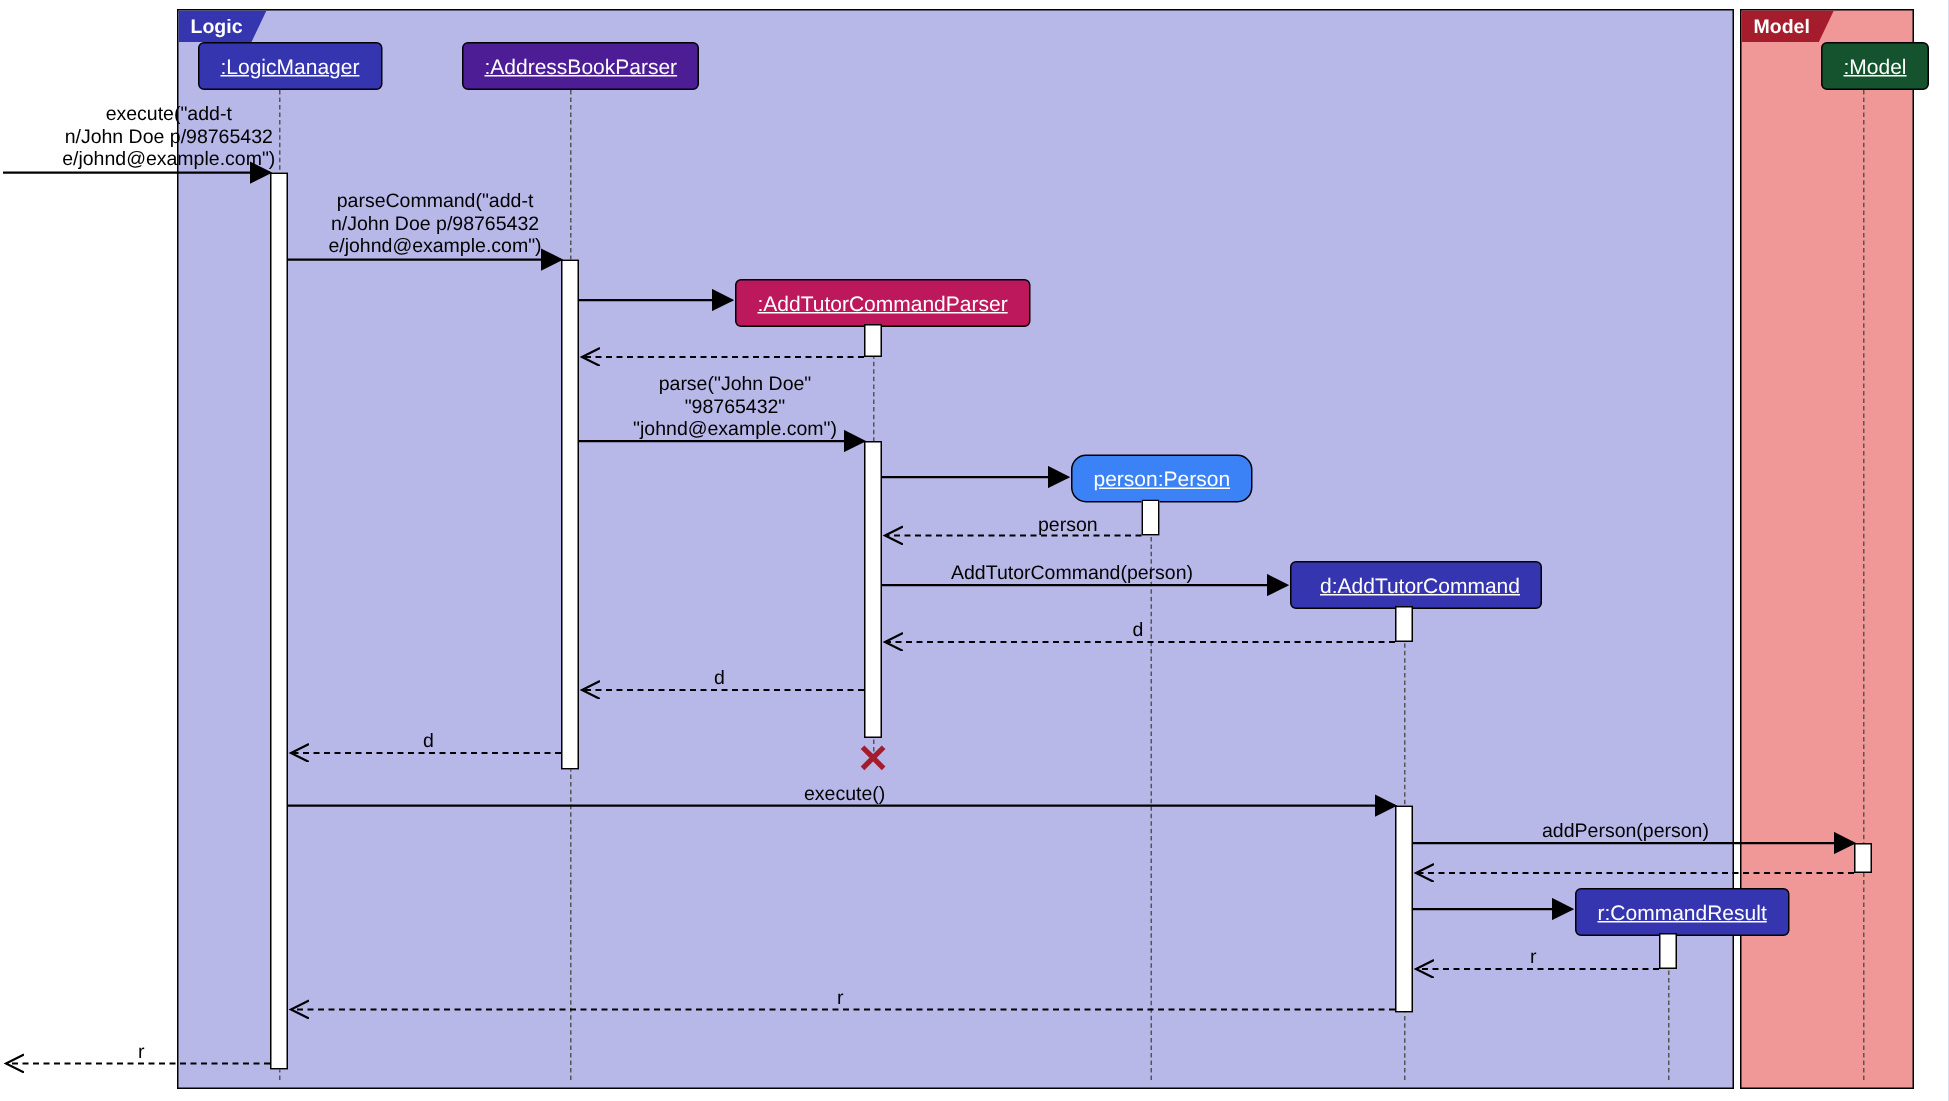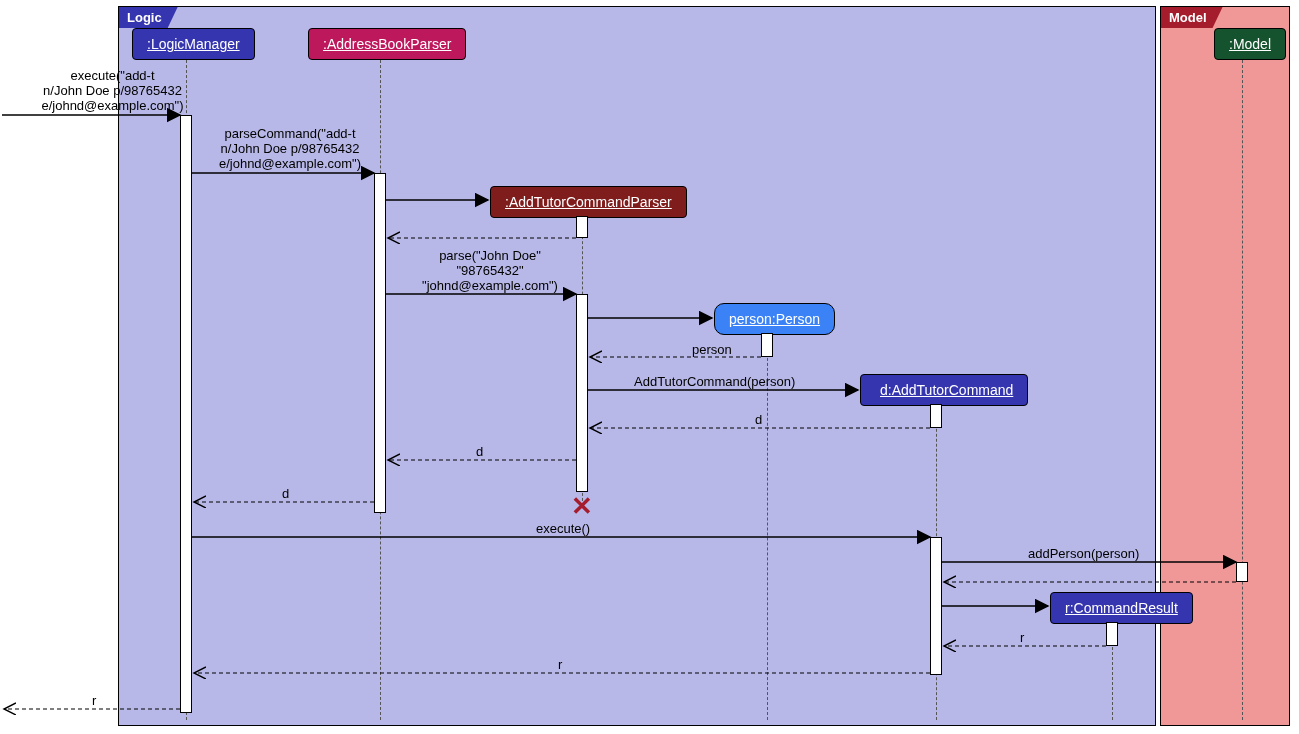--- a/index.html
+++ b/index.html
@@ -72,37 +72,37 @@
     pointer-events: none;
   }
 </style>
 </head>
 <body>
 
 <div class="frame" style="left:118px; top:6px; width:1038px; height:720px; background:#b8b8e8;">
   <div class="frame-label" style="background:#3535b0;">Logic</div>
 </div>
 
-<div class="frame" style="left:1160px; top:6px; width:130px; height:720px; background:#f09898;">
+<div class="frame" style="left:1160px; top:6px; width:116px; height:720px; background:#f09898;">
   <div class="frame-label" style="background:#a51d2d;">Model</div>
 </div>
 
 <div class="lifeline" style="left:186px; top:55px; height:665px;"></div>
 <div class="lifeline" style="left:380px; top:55px; height:665px;"></div>
 <div class="lifeline" style="left:582px; top:216px; height:290px;"></div>
 <div class="lifeline" style="left:767px; top:333px; height:387px;"></div>
 <div class="lifeline" style="left:936px; top:404px; height:316px;"></div>
 <div class="lifeline" style="left:1112px; top:622px; height:98px;"></div>
 <div class="lifeline" style="left:1242px; top:55px; height:665px;"></div>
 
 <div class="participant" style="left:132px; top:28px; background:#3535b0;">:LogicManager</div>
-<div class="participant" style="left:308px; top:28px; background:#be185d;">:AddressBookParser</div>
+<div class="participant" style="left:308px; top:28px; background:#4c1d95;">:AddressBookParser</div>
 <div class="participant" style="left:1214px; top:28px; background:#14532d;">:Model</div>
 
-<div class="participant" style="left:490px; top:186px; background:#7f1d1d;">:AddTutorCommandParser</div>
+<div class="participant" style="left:490px; top:186px; background:#be185d;">:AddTutorCommandParser</div>
 <div class="participant" style="left:714px; top:303px; background:#3b82f6;border-radius:10px;">person:Person</div>
 <div class="participant" style="left:860px; top:374px; background:#3535b0;padding-left:19px;">d:AddTutorCommand</div>
 <div class="participant" style="left:1050px; top:592px; background:#3535b0;">r:CommandResult</div>
 
 <div class="activation" style="left:180px; top:115px; height:598px;"></div>
 <div class="activation" style="left:374px; top:173px; height:340px;"></div>
 <div class="activation" style="left:576px; top:216px; height:22px;"></div>
 <div class="activation" style="left:576px; top:294px; height:198px;"></div>
 <div class="activation" style="left:761px; top:333px; height:24px;"></div>
 <div class="activation" style="left:930px; top:404px; height:24px;"></div>

